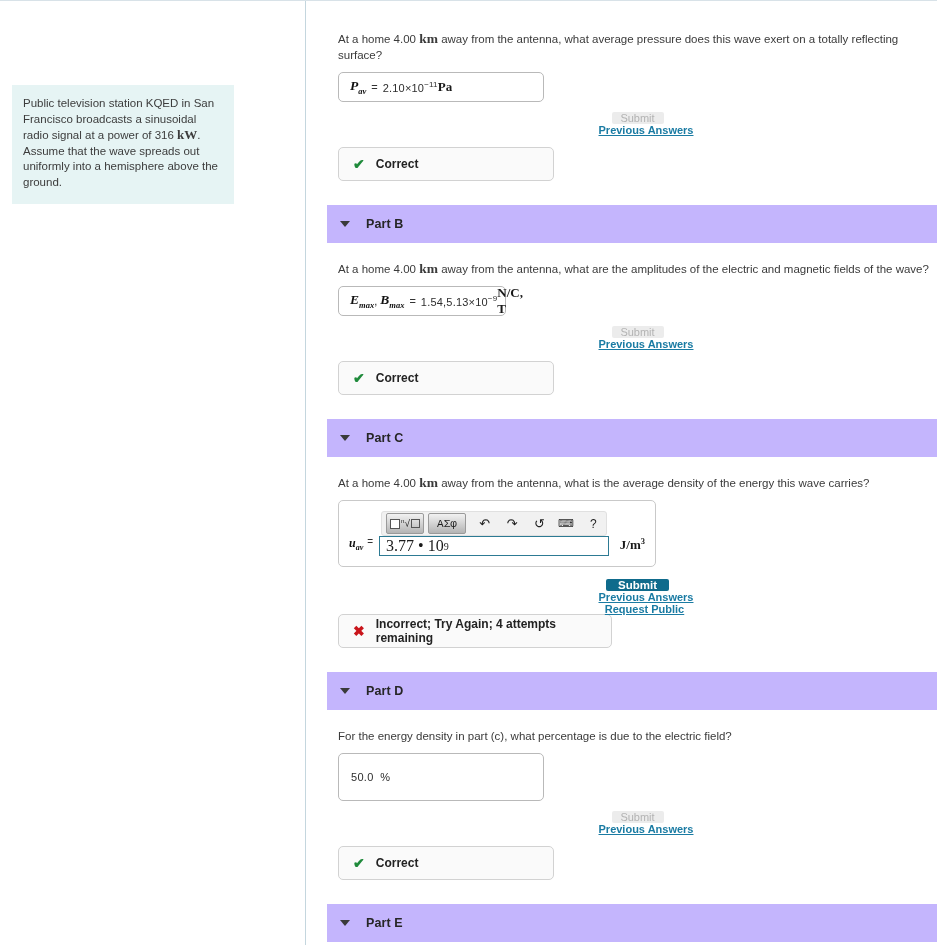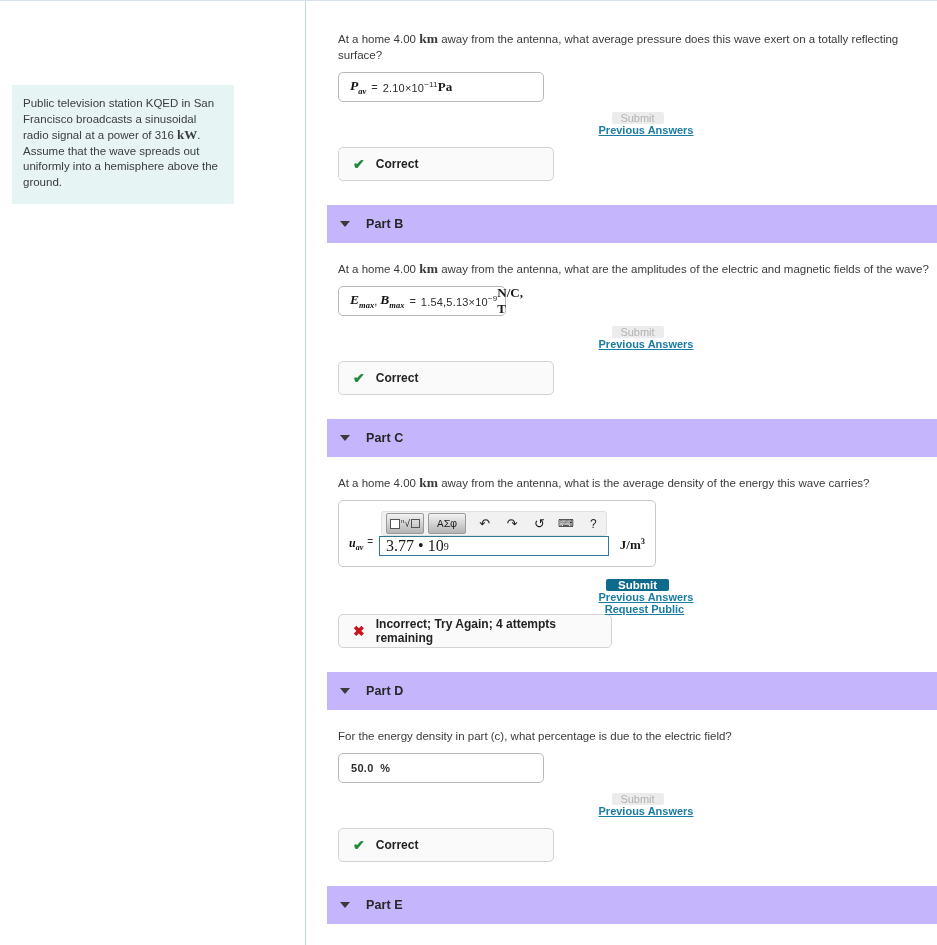--- a/index.html
+++ b/index.html
@@ -131,32 +131,31 @@
   .unit-serif {
     font-family: "Liberation Serif", serif;
     font-weight: bold;
     font-size: 13px;
     color: #1a1a1a;
   }
 
   
   .plain-field {
     width: 206px;
-    height: 30px;
+    height: 48px;
     box-sizing: border-box;
     border: 1px solid #b9b9b9;
     border-radius: 5px;
     display: flex;
     align-items: center;
     padding-left: 12px;
     font-size: 11px;
     color: #2d2d2d;
     background: #fff;
     letter-spacing: .3px;
-    font-weight: bold;
   }
 
   
   .submit-row {
     display: flex;
     align-items: center;
     margin-top: 10px;
     height: 22px;
     flex-direction: column;
   }

